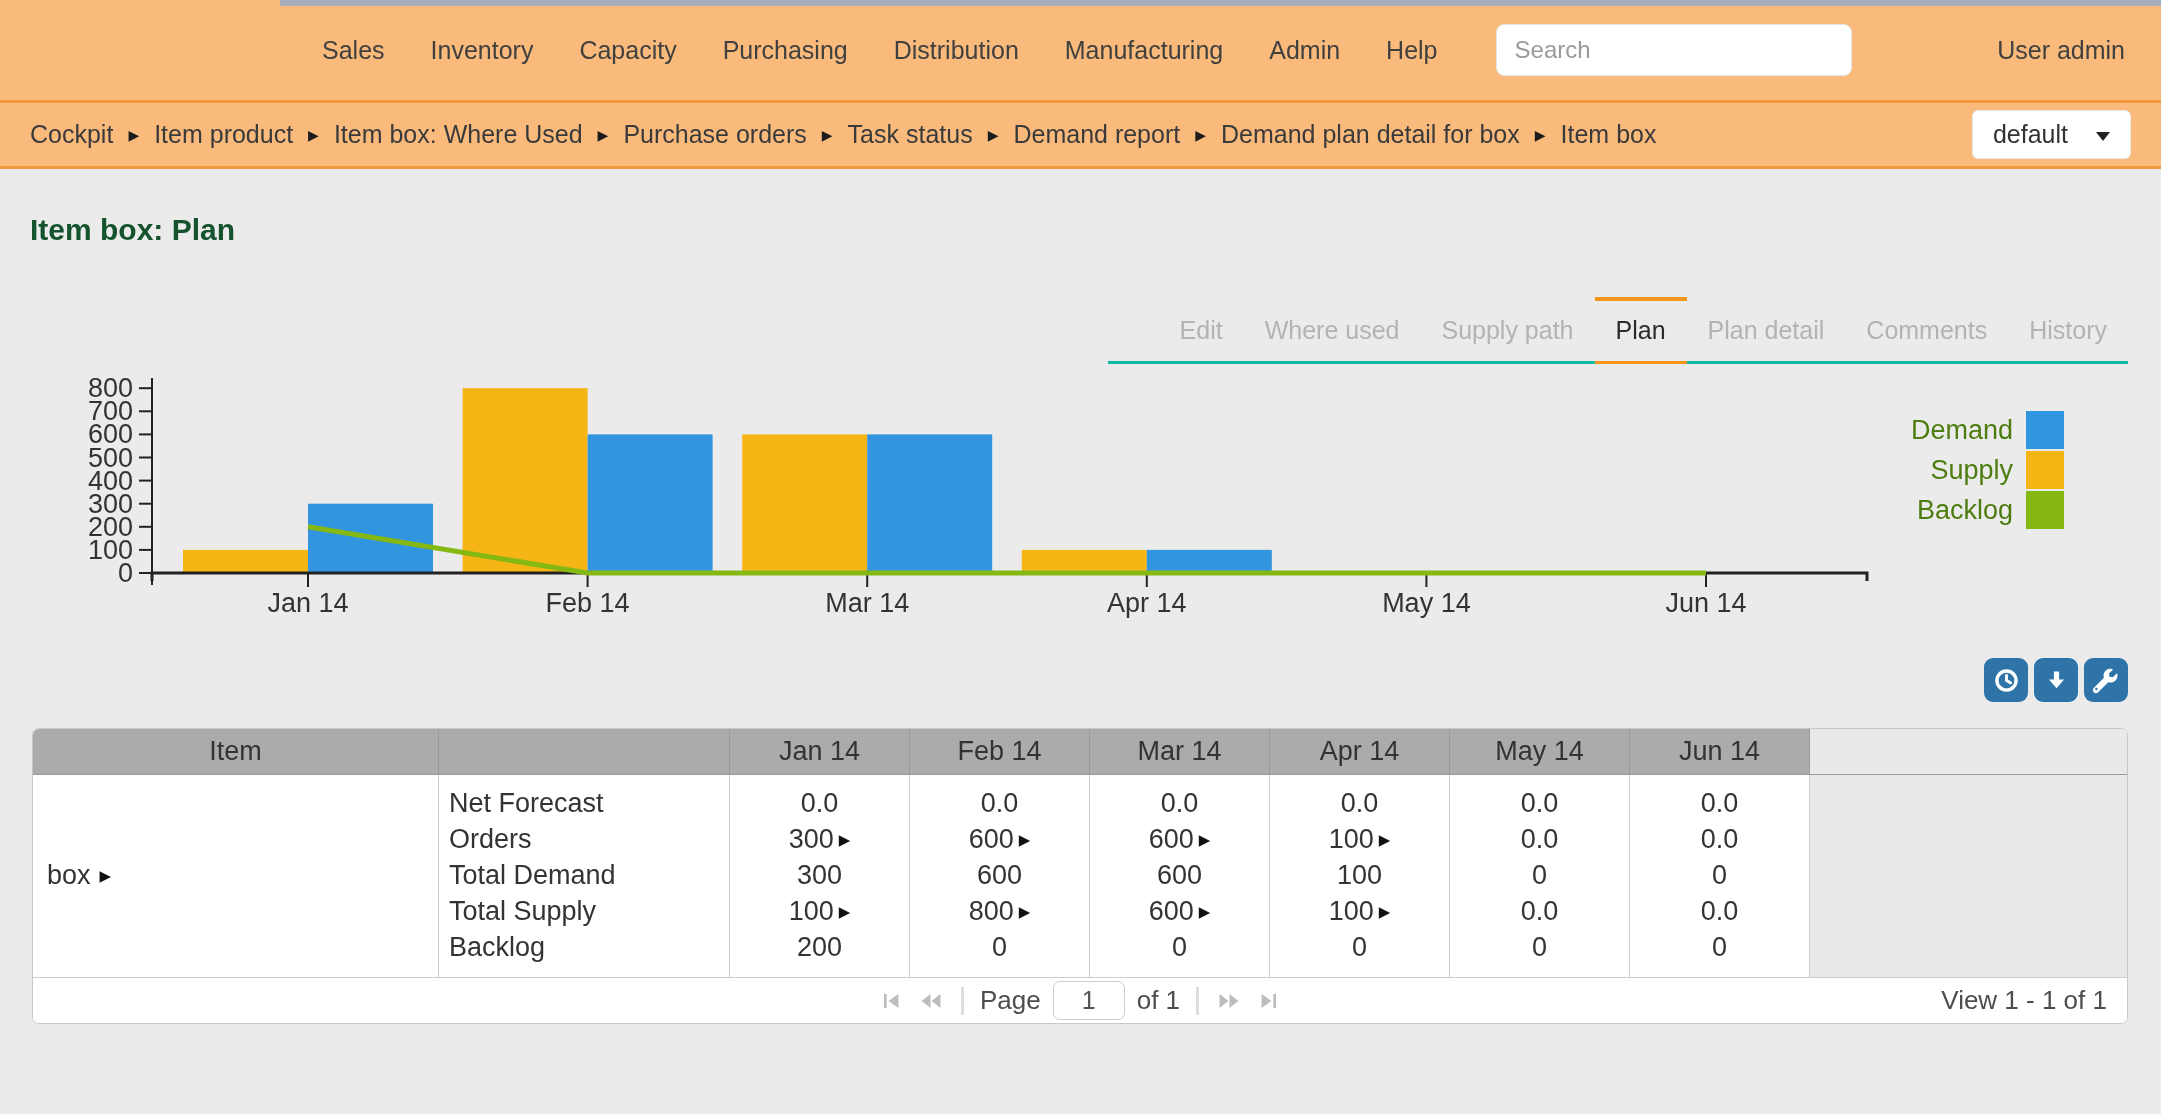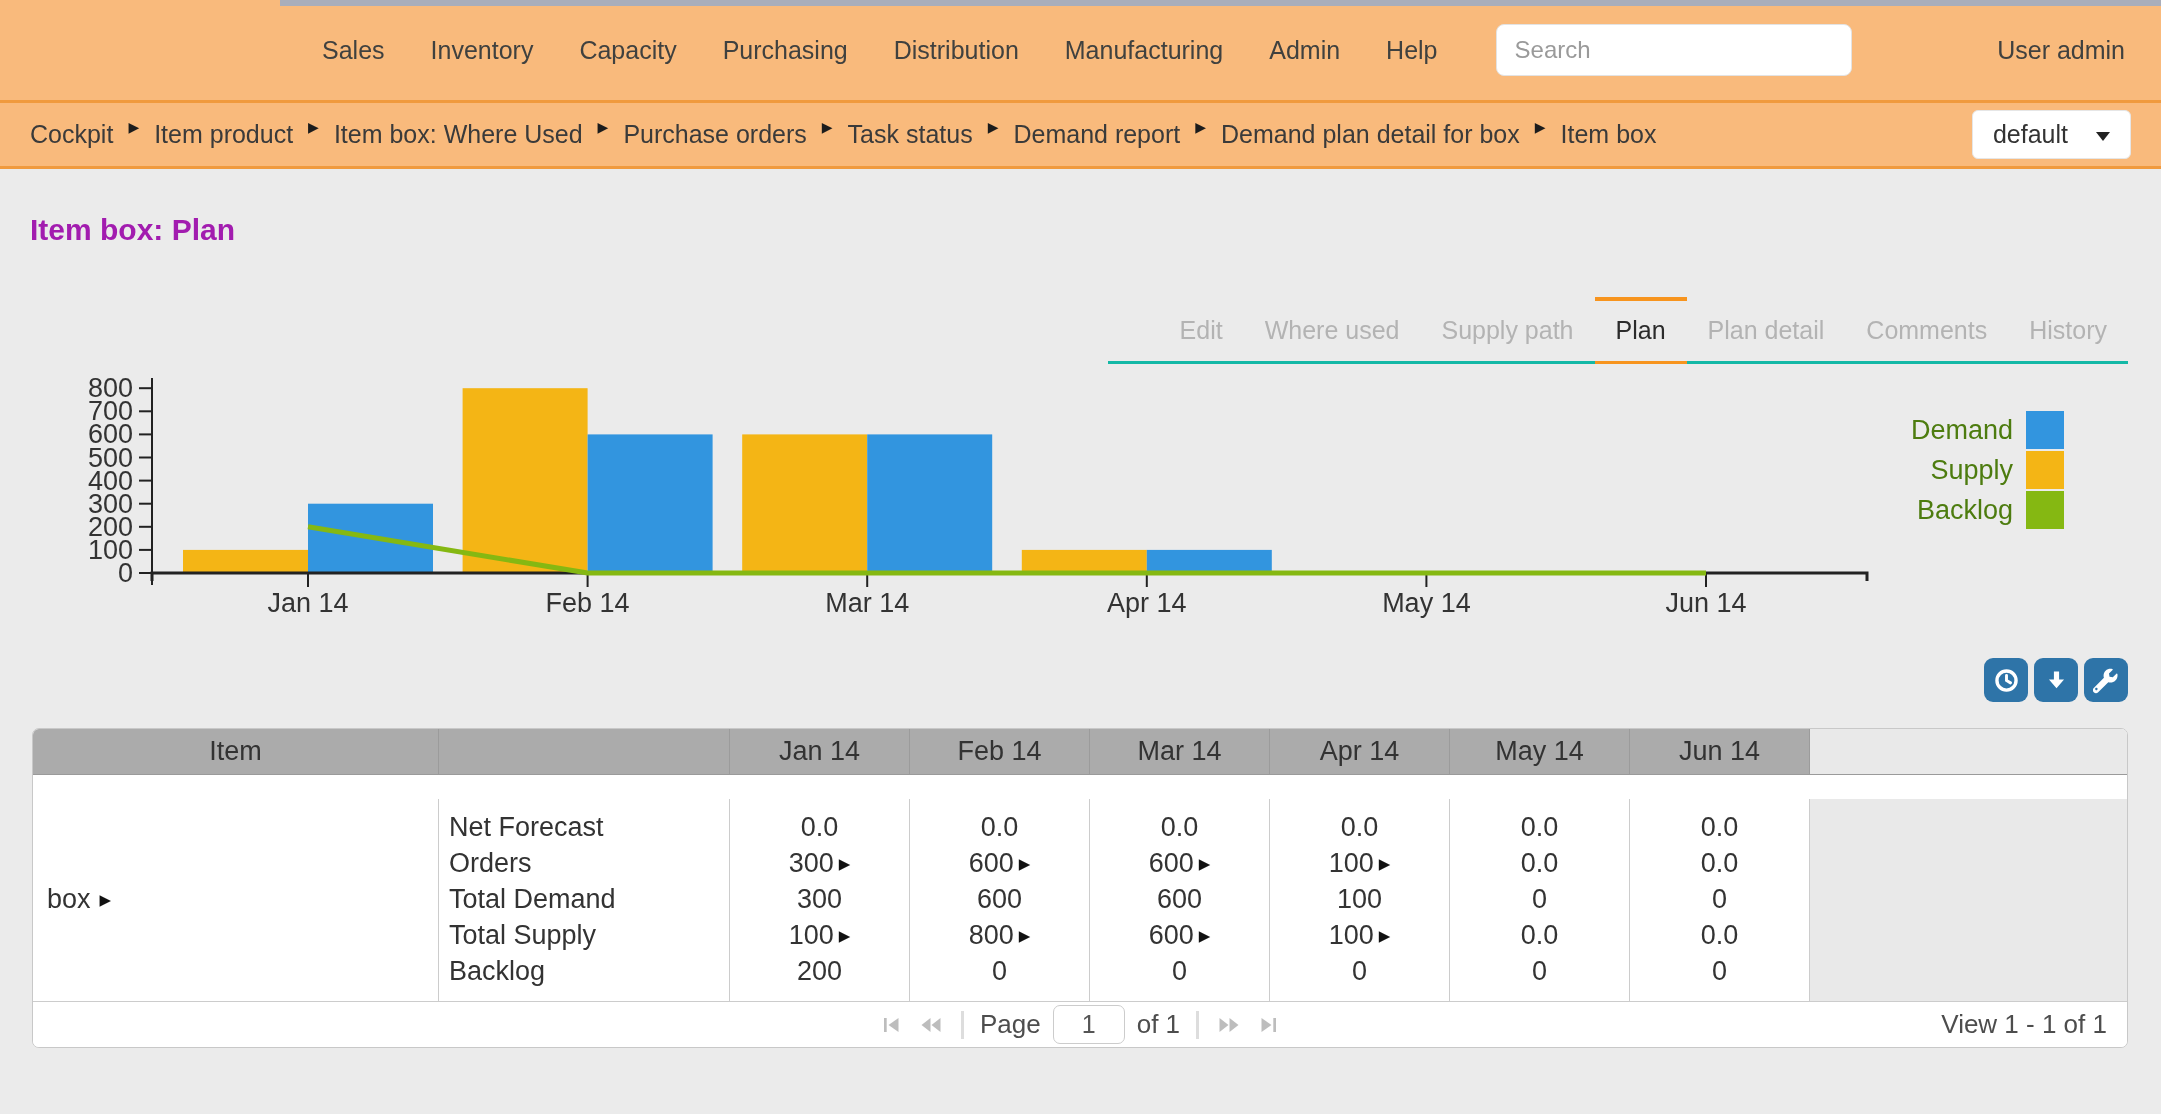--- a/index.html
+++ b/index.html
@@ -24,33 +24,33 @@
     font-family:inherit;
   }
   .search::placeholder { color:#9a9a9a; }
   .user { margin-left:auto; margin-right:36px; font-size:25px; color:#40413f; cursor:pointer; }
 
   
   .breadcrumbbar {
     height:66px; background:#f9ba7c; border-bottom:3px solid #f09a3e;
     display:flex; align-items:center; padding:0 30px;
   }
-  .crumbs { display:flex; gap:15px; font-size:25px; color:#3a3a3a; }
+  .crumbs { display:flex; align-items:center; gap:15px; font-size:25px; color:#3a3a3a; }
   .crumb { cursor:pointer; white-space:nowrap; }
   .crumb-sep { font-size:14px; color:#1c1c1c; line-height:1; }
   .viewsel {
     margin-left:auto; height:49px; padding:0 20px; background:#fff; border:1px solid #e6e6e6;
     border-radius:6px; font-size:25px; color:#333; display:flex; align-items:center; gap:28px;
     cursor:pointer; font-family:inherit;
   }
   .caret { width:0; height:0; border-left:7px solid transparent; border-right:7px solid transparent; border-top:9px solid #222; margin-top:3px; }
 
   
   main { position:absolute; left:0; right:0; top:175px; bottom:0; }
-  h1 { position:absolute; left:30px; top:38px; font-size:30px; font-weight:bold; color:#a21caf;text-align:right; }
+  h1 { position:absolute; left:30px; top:38px; font-size:30px; font-weight:bold; color:#14532d;text-align:right; }
 
   
   .tabs {
     position:absolute; left:1108px; top:122px; width:1020px; height:67px;
     border-bottom:3px solid #14b8a6; display:flex; justify-content:flex-end;
   }
   .tab {
     padding:0 21px; line-height:58px; font-size:25px; color:#b3b3b3; cursor:pointer;
     border-top:4px solid transparent; position:relative; white-space:nowrap;
   }
@@ -76,21 +76,21 @@
     position:absolute; left:32px; top:553px; width:2096px; background:#fff;
     border:1px solid #c8c8c8; border-radius:7px; overflow:hidden;
   }
   .grid-header { display:flex; height:46px; background:#e9e9e9; border-bottom:1px solid #9a9a9a; }
   .gh-cell {
     background:#ababab; border-right:1px solid #9b9b9b; font-weight:normal; font-size:27px;
     color:#333; text-align:center; line-height:45px; flex:none; white-space:nowrap;
   }
   .gh-fill { flex:1; background:#e9e9e9; border-right:none; }
   .grid-body { display:flex; }
-  .gb-col { flex:none; border-right:1px solid #ccc; padding:10px 0 12px 0;margin-top:24px; }
+  .gb-col { flex:none; border-right:1px solid #ccc; padding:10px 0 12px 0; }
   .gb-item { display:flex; align-items:center; gap:9px; padding-left:14px; font-size:27px; cursor:pointer; }
   .gb-line { height:36px; line-height:36px; font-size:27px; color:#333; }
   .gb-label { padding-left:10px; text-align:left; }
   .gb-val { text-align:center; display:flex; align-items:center; justify-content:center; gap:5px; }
   .drill-arrow { font-size:15px; color:#111; line-height:1; cursor:pointer; }
   .gb-fill { flex:1; background:#e9e9e9; border-right:none; }
 
   
   .pager {
     height:46px; border-top:1px solid #ccc; background:#fff; position:relative;

